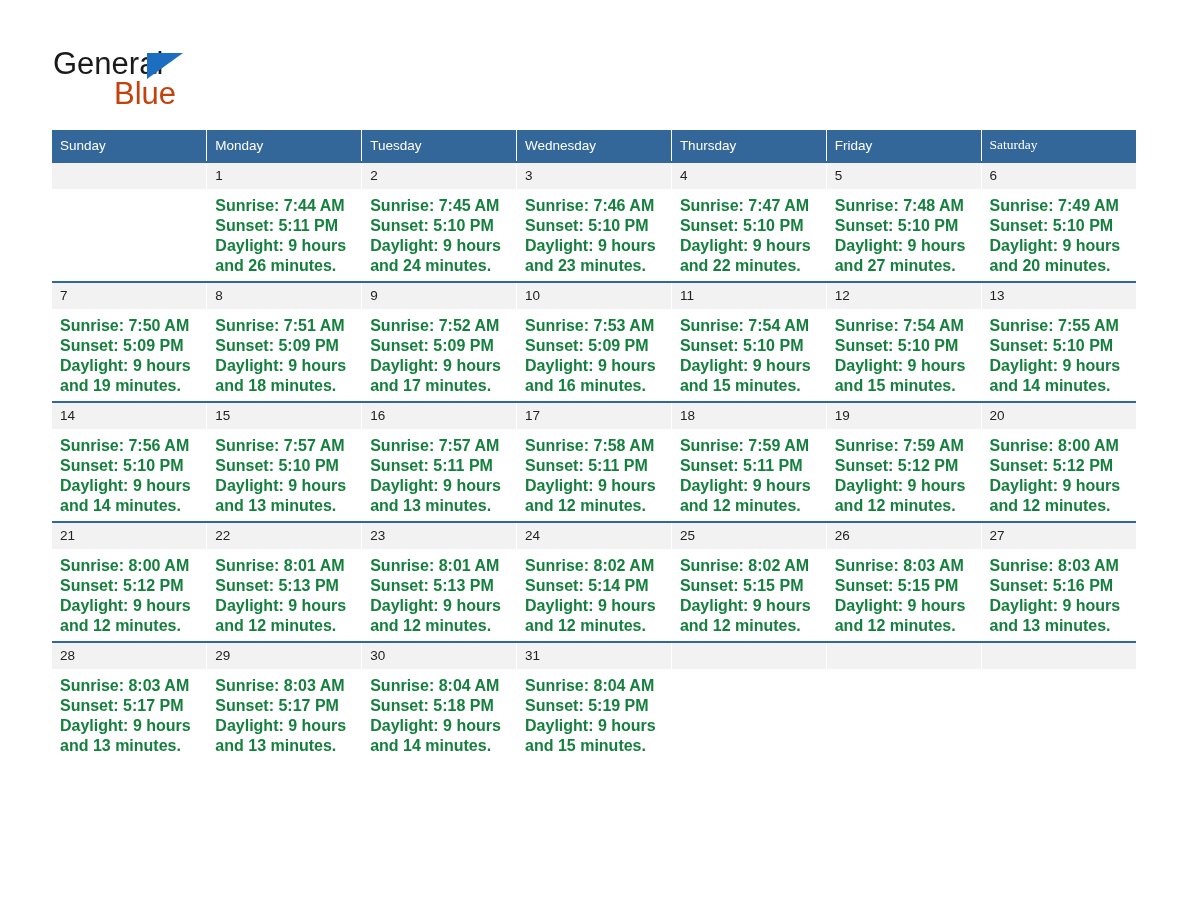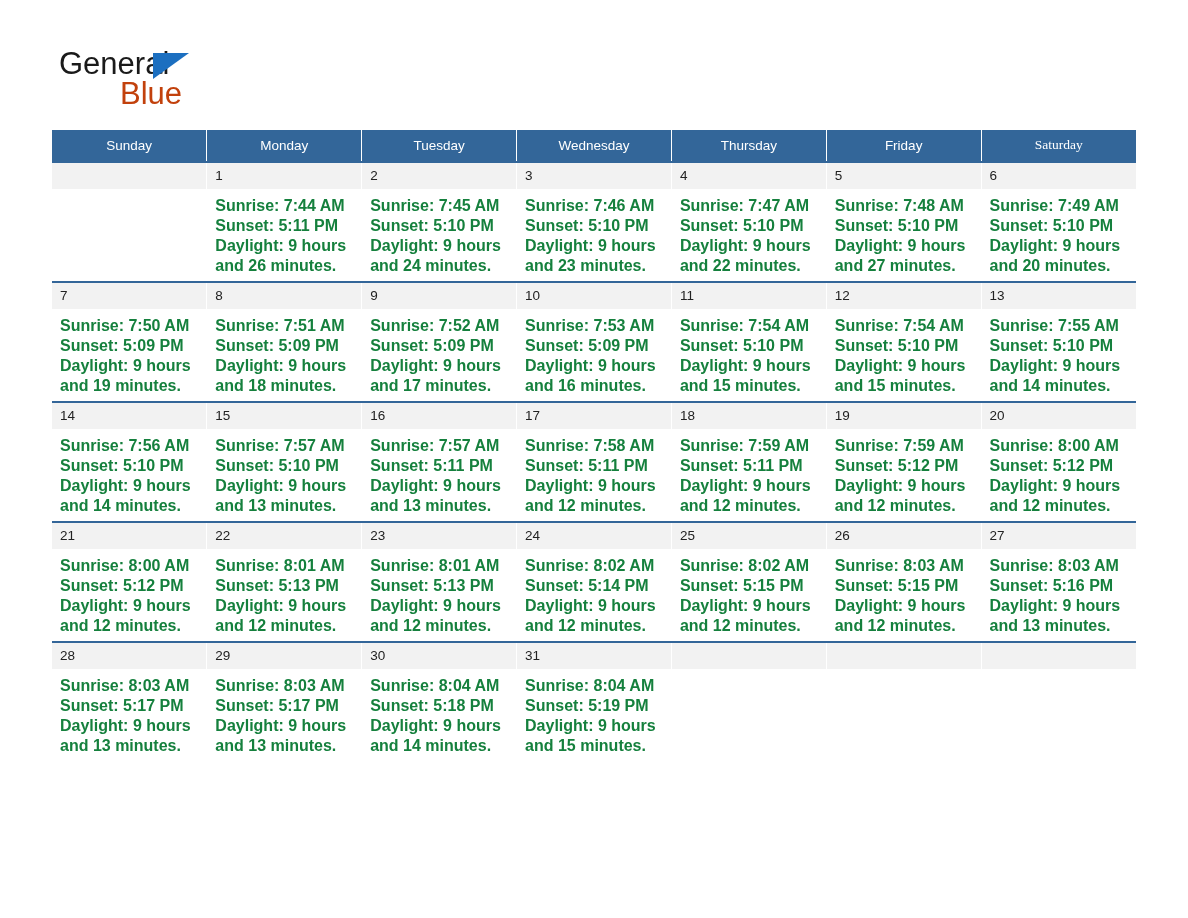--- a/index.html
+++ b/index.html
@@ -22,21 +22,21 @@
     padding: 0 52px;
   }
 
   
   .header {
     position: relative;
     height: 118px;
   }
   .logo {
     position: absolute;
-    left: 7px;
+    left: 1px;
     top: 48px;
     width: 260px;
     height: 66px;
   }
   .logo-general {
     font-size: 31px;
     color: #1a1a1a;
     letter-spacing: 0px;
     line-height: 32px;
     font-family: "Liberation Sans", sans-serif;
@@ -83,21 +83,21 @@
     width: 1084px;
     border-collapse: collapse;
     table-layout: fixed;
     margin-top: 12px;
   }
   .calendar th {
     background: #336699;
     color: #ffffff;
     font-size: 13.5px;
     font-weight: normal;
-    text-align: center;
+    text-align: left;
     padding: 7px 8px 8px 8px;
     border-right: 1px solid #ffffff;
     height: 16px;
   }
   .calendar th:last-child { border-right: none; font-family: Liberation Serif, serif; }
 
   .calendar td {
     vertical-align: top;
     width: 154.8px;
     height: 118px;

